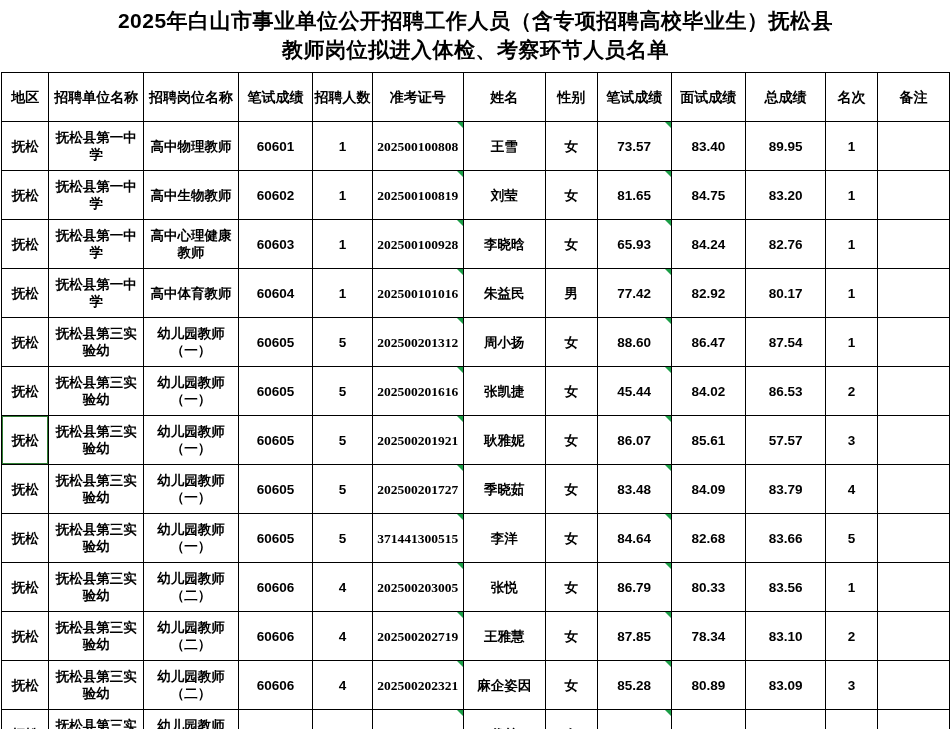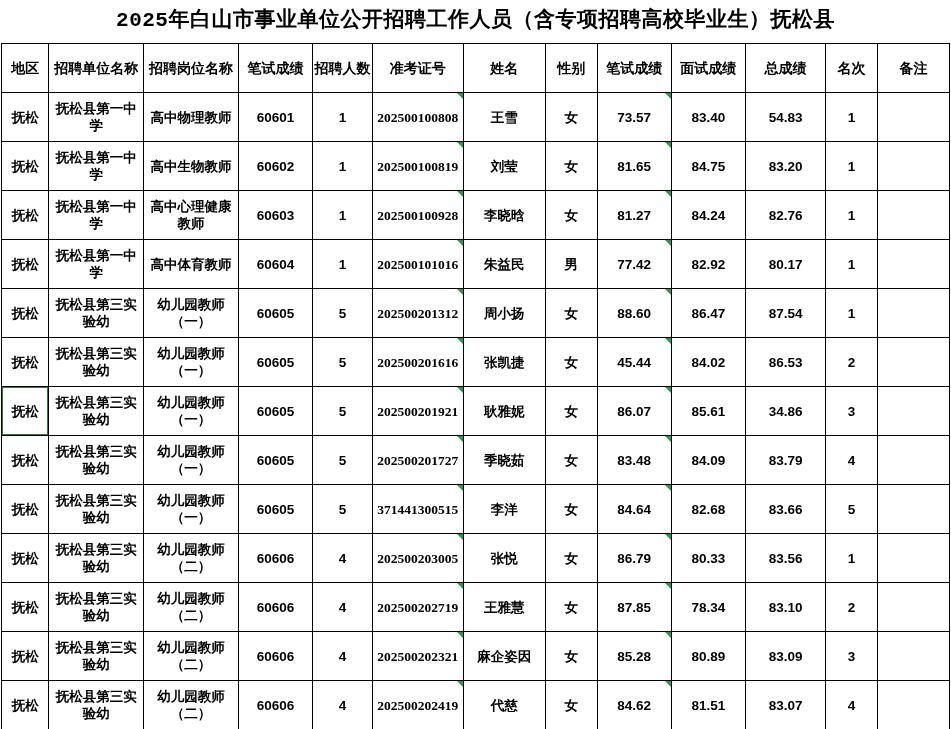--- a/index.html
+++ b/index.html
@@ -18,21 +18,20 @@
     width: 951px;
     box-sizing: border-box;
   }
   .title {
     text-align: center;
     font-size: 21px;
     font-weight: bold;
     line-height: 29px;
     padding: 6px 30px 8px 30px;
     letter-spacing: 0.5px;
-    font-family: Liberation Mono, monospace;
   }
   table.grid {
     border-collapse: collapse;
     table-layout: fixed;
     width: 949px;
     margin: 0 auto;
   }
   table.grid th, table.grid td {
     border: 1px solid #000000;
     text-align: center;
@@ -81,20 +80,21 @@
   }
   .num-cell { font-size: 13.5px; font-family: Liberation Serif, serif; }
 </style>
 </head>
 <body>
 
 <div class="sheet">
 
   <div class="title">
     <div>2025年白山市事业单位公开招聘工作人员（含专项招聘高校毕业生）抚松县</div>
+    <div>教师岗位拟进入体检、考察环节人员名单</div>
   </div>
 
   <table class="grid">
     <colgroup>
       <col class="c-region">
         <col class="c-unit">
         <col class="c-post">
         <col class="c-code">
       <col class="c-num">
         <col class="c-exam">
@@ -128,21 +128,21 @@
           <td>抚松</td>
           <td>抚松县第一中学</td>
           <td>高中物理教师</td>
           <td>60601</td>
           <td>1</td>
           <td class="cell-marked num-cell">202500100808</td>
           <td>王雪</td>
           <td>女</td>
           <td class="cell-marked">73.57</td>
           <td>83.40</td>
-          <td>54.83</td>
+          <td>89.95</td>
           <td>1</td>
           <td></td>
         </tr>
         <tr>
           <td>抚松</td>
           <td>抚松县第一中学</td>
           <td>高中生物教师</td>
           <td>60602</td>
           <td>1</td>
           <td class="cell-marked num-cell">202500100819</td>
@@ -156,21 +156,21 @@
         </tr>
         <tr>
           <td>抚松</td>
           <td>抚松县第一中学</td>
           <td>高中心理健康教师</td>
           <td>60603</td>
           <td>1</td>
           <td class="cell-marked num-cell">202500100928</td>
           <td>李晓晗</td>
           <td>女</td>
-          <td class="cell-marked">81.27</td>
+          <td class="cell-marked">65.93</td>
           <td>84.24</td>
           <td>82.76</td>
           <td>1</td>
           <td></td>
         </tr>
         <tr>
           <td>抚松</td>
           <td>抚松县第一中学</td>
           <td>高中体育教师</td>
           <td>60604</td>
@@ -218,21 +218,21 @@
           <td class="highlight-cell">抚松</td>
           <td>抚松县第三实验幼</td>
           <td>幼儿园教师（一）</td>
           <td>60605</td>
           <td>5</td>
           <td class="cell-marked num-cell">202500201921</td>
           <td>耿雅妮</td>
           <td>女</td>
           <td class="cell-marked">86.07</td>
           <td>85.61</td>
-          <td>34.86</td>
+          <td>57.57</td>
           <td>3</td>
           <td></td>
         </tr>
         <tr>
           <td>抚松</td>
           <td>抚松县第三实验幼</td>
           <td>幼儿园教师（一）</td>
           <td>60605</td>
           <td>5</td>
           <td class="cell-marked num-cell">202500201727</td>

